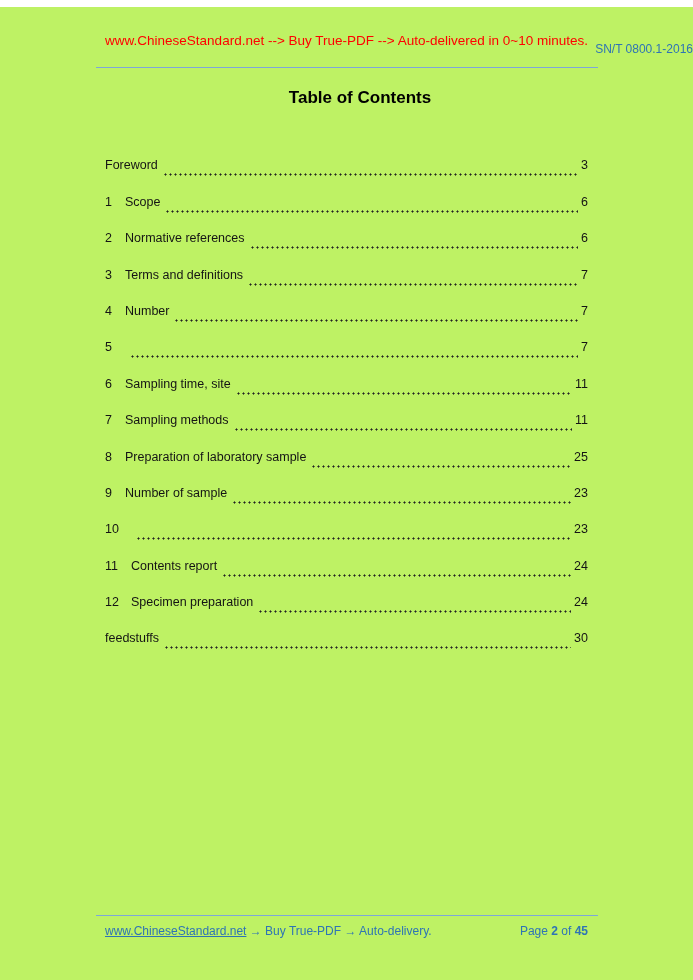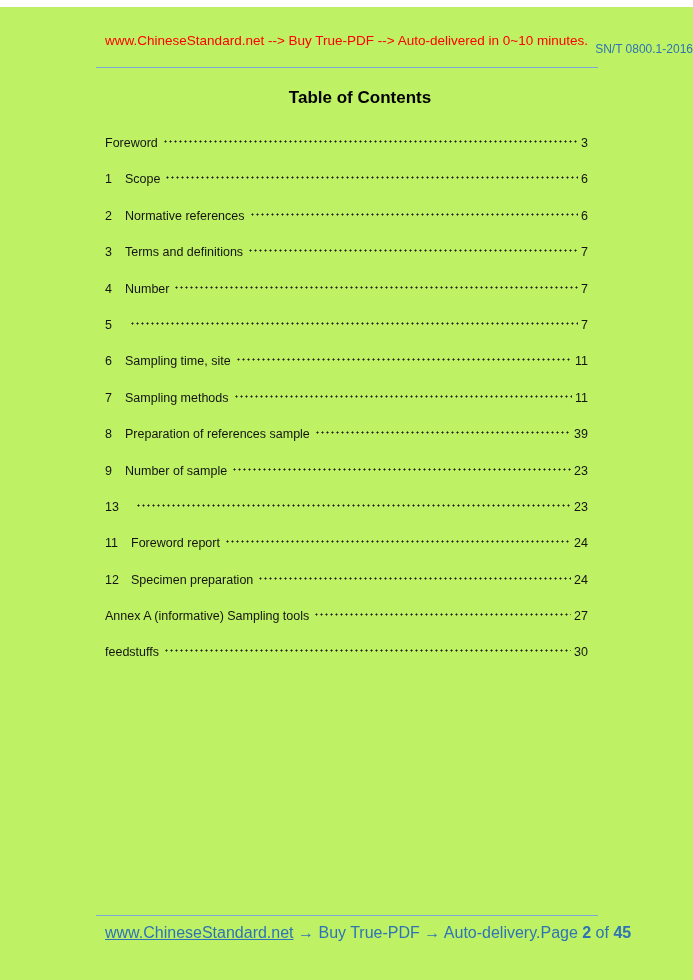--- a/index.html
+++ b/index.html
@@ -47,21 +47,21 @@
   }
   .toc-list {
     position: absolute;
     top: 129px; left: 105px;
     width: 483px;
     font-size: 12.5px;
     color: #141414;
   }
   .toc-row {
     display: flex;
-    align-items: flex-start;
+    align-items: flex-end;
     height: 36.4px;
   }
   .toc-num { display: inline-block; }
   .toc-label { white-space: nowrap; }
   .toc-label.justify-line {
     flex: 1;
     white-space: normal;
     text-align: justify;
     text-align-last: justify;
   }
@@ -80,21 +80,21 @@
     position: absolute;
     top: 908px; left: 96px; right: 95px;
     border-top: 1px solid var(--rule-blue, #7da7d9);
   }
   .footer {
     position: absolute;
     top: 917px; left: 105px; right: 105px;
     display: flex;
     justify-content: space-between;
     align-items: center;
-    font-size: 16px;
+    font-size: 12px;
     color: var(--link-blue, #2e74b5);
   }
   .footer-left { white-space: pre; }
   .footer-left .site-link {
     color: var(--link-blue, #2e74b5);
     text-decoration: underline;
     cursor: pointer;
   }
   .footer-right { white-space: pre; }
   .footer-right .bold { font-weight: bold; }
@@ -154,51 +154,46 @@
         <span class="page-num">11</span>
       </div>
       <div class="toc-row">
         <span class="toc-num" style="min-width: 20px;">7</span>
         <span class="toc-label">Sampling methods</span>
         <span class="leader"></span>
         <span class="page-num">11</span>
       </div>
       <div class="toc-row">
         <span class="toc-num" style="min-width: 20px;">8</span>
-        <span class="toc-label">Preparation of references sample</span>
-        <span class="leader"></span>
-        <span class="page-num">39</span>
+        <span class="toc-label">Preparation of laboratory sample</span>
+        <span class="leader"></span>
+        <span class="page-num">25</span>
       </div>
       <div class="toc-row">
         <span class="toc-num" style="min-width: 20px;">9</span>
         <span class="toc-label">Number of sample</span>
         <span class="leader"></span>
         <span class="page-num">23</span>
       </div>
       <div class="toc-row">
-        <span class="toc-num" style="min-width: 26px;">13</span>
+        <span class="toc-num" style="min-width: 26px;">10</span>
         <span class="leader"></span>
         <span class="page-num">23</span>
       </div>
       <div class="toc-row">
         <span class="toc-num" style="min-width: 26px;">11</span>
-        <span class="toc-label">Foreword report</span>
+        <span class="toc-label">Contents report</span>
         <span class="leader"></span>
         <span class="page-num">24</span>
       </div>
       <div class="toc-row">
         <span class="toc-num" style="min-width: 26px;">12</span>
         <span class="toc-label">Specimen preparation</span>
         <span class="leader"></span>
         <span class="page-num">24</span>
-      </div>
-      <div class="toc-row">
-        <span class="toc-label">Annex A (informative) Sampling tools</span>
-        <span class="leader"></span>
-        <span class="page-num">27</span>
       </div>
       <div class="toc-row">
         <span class="toc-label">feedstuffs</span>
         <span class="leader"></span>
         <span class="page-num">30</span>
       </div>
     </div>
 
   <div class="footer-rule"></div>
 

